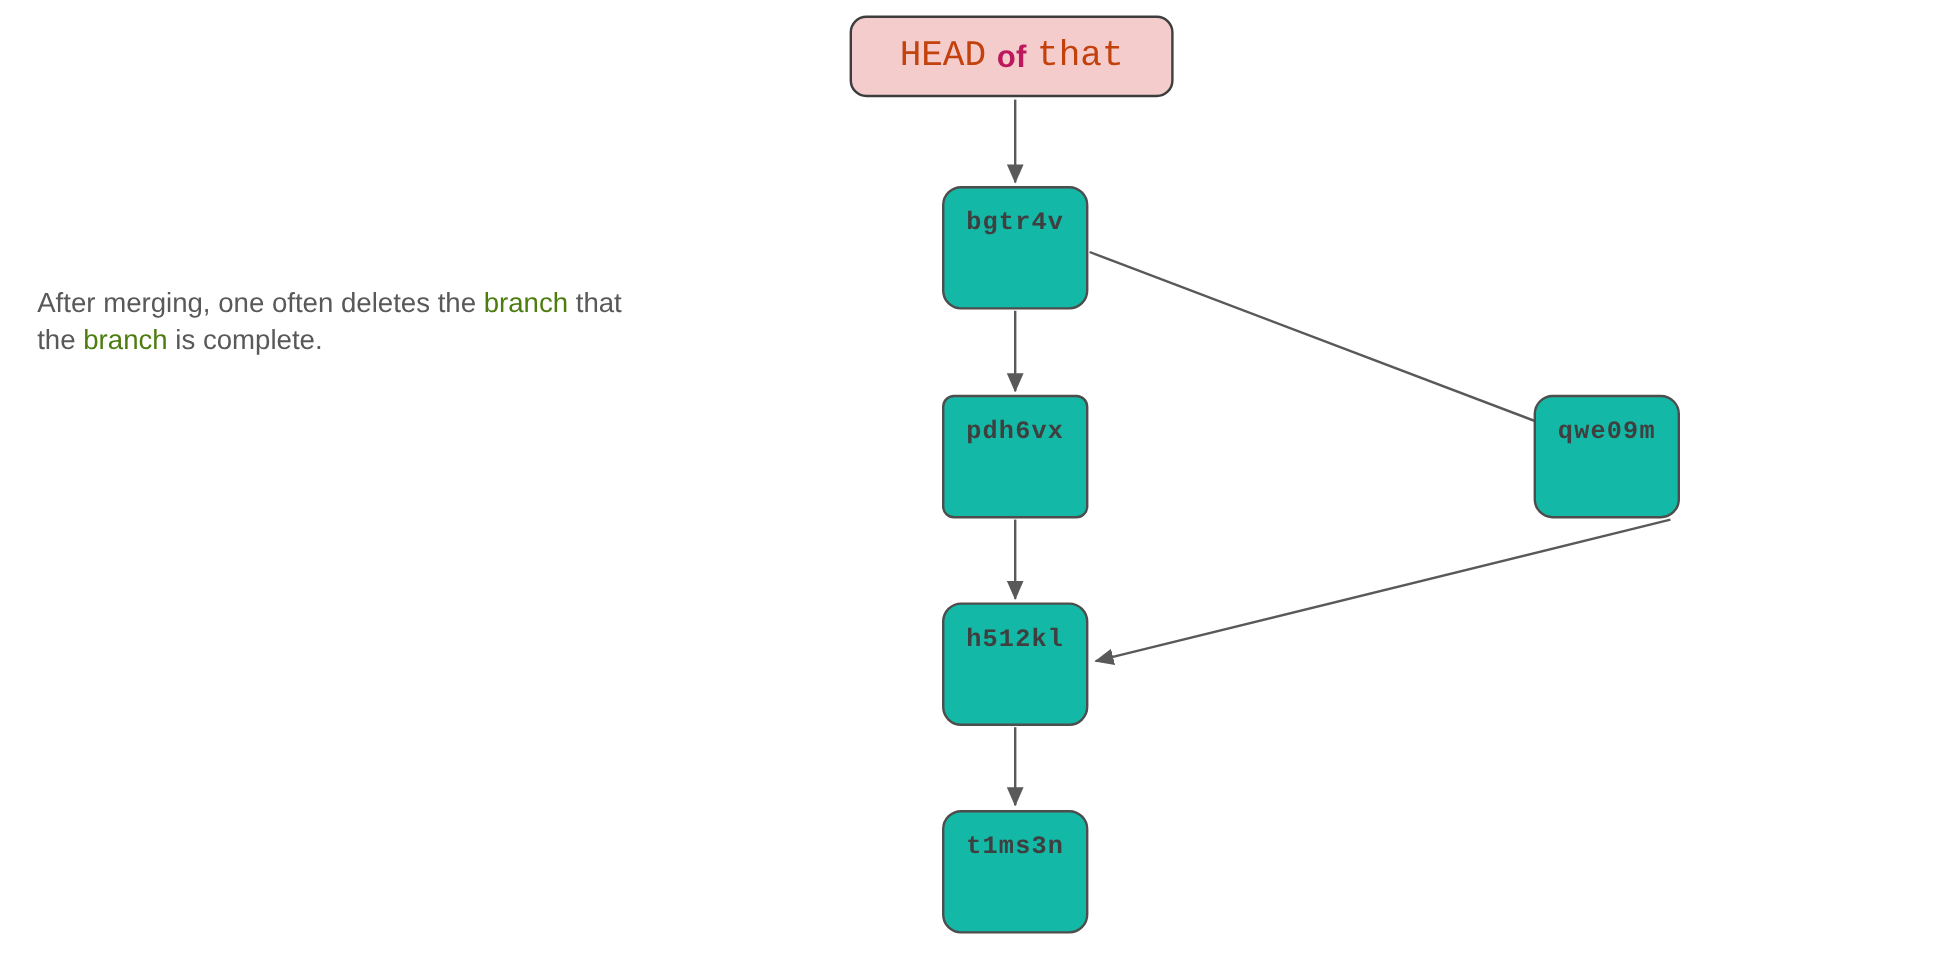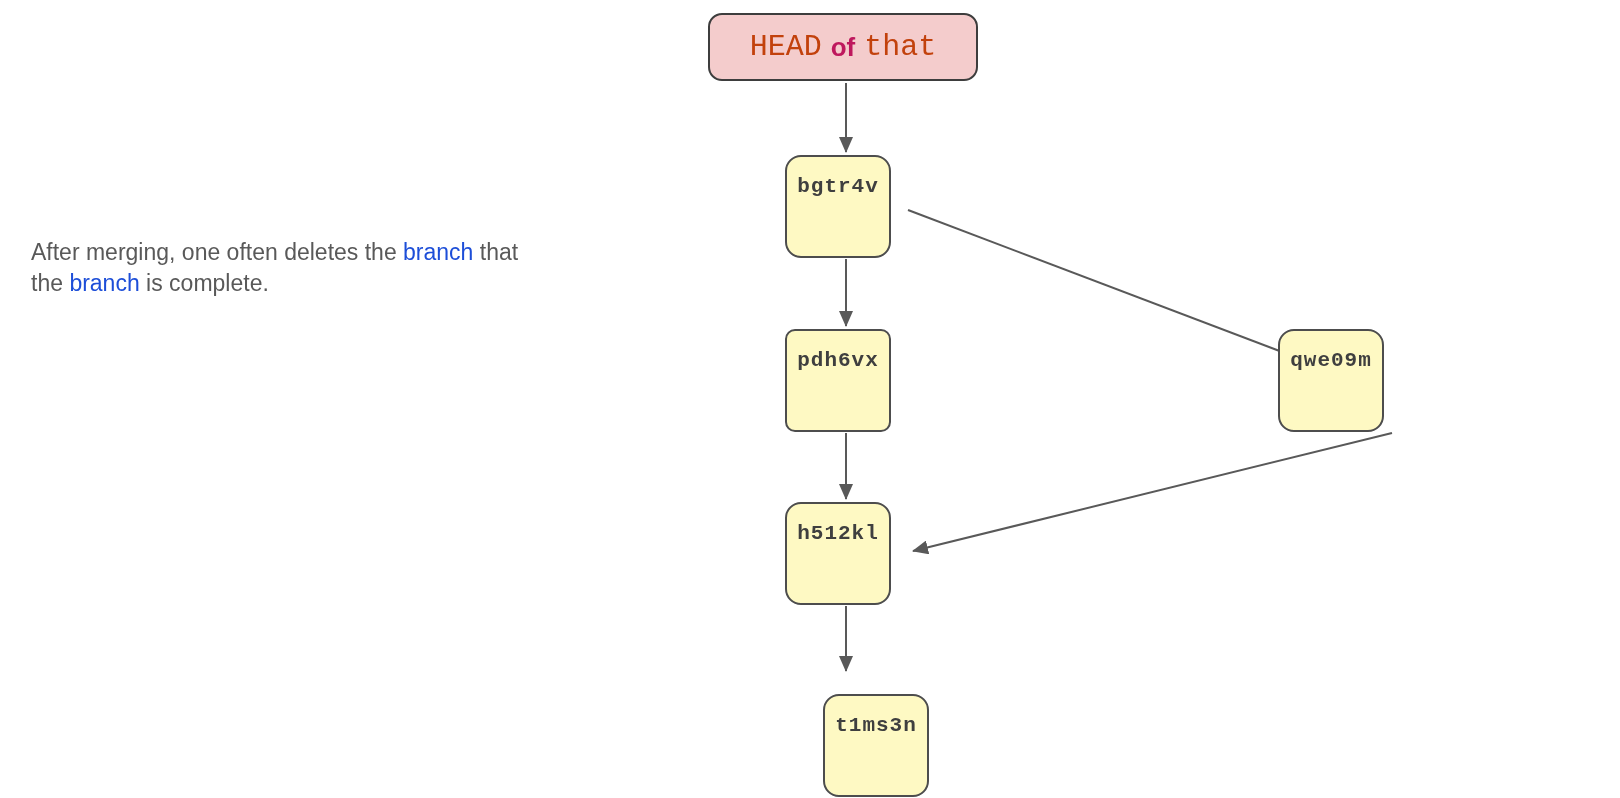--- a/index.html
+++ b/index.html
@@ -18,24 +18,24 @@
   svg.edge-layer {
     position: absolute;
     left: 0; top: 0;
     width: 1620px;
     height: 798px;
     pointer-events: none;
   }
   .node {
     position: absolute;
     box-sizing: border-box;
-    background: #fef9c3;
+    background: #14b8a6;
     border: 2px solid #4d4d4d;
     border-radius: 16px;
-    width: 106px;
+    width: 122px;
     height: 103px;
     text-align: center;
   }
   .node .label {
     display: block;
     margin-top: 18px;
     font-family: "Liberation Mono", "DejaVu Sans Mono", monospace;
     font-weight: bold;
     font-size: 21px;
     color: #3f3f3f;
@@ -62,31 +62,31 @@
   .head-node .of {
     font-family: "Liberation Sans", sans-serif;
     font-weight: bold;
     font-size: 26px;
     color: #be185d;
     margin: 0 9px;
   }
   .node-bgtr4v { left: 785px; top: 155px; }
   .node-pdh6vx { left: 785px; top: 329px; border-radius: 10px; }
   .node-h512kl { left: 785px; top: 502px; }
-  .node-t1ms3n { left: 785px; top: 694px; margin-left: 38px; }
+  .node-t1ms3n { left: 785px; top: 675px; }
   .node-qwe09m { left: 1278px; top: 329px; }
   .annotation {
     position: absolute;
     left: 31px; top: 237px;
     font-size: 23px;
     line-height: 31px;
     color: #595959;
   }
   .annotation .line { white-space: pre; }
-  .annotation .hl { color: #1d4ed8; }
+  .annotation .hl { color: #4d7c0f; }
 </style>
 </head>
 <body>
 
 <div class="canvas">
 
   <svg class="edge-layer" viewBox="0 0 1620 798">
     <defs>
       <marker id="arrow" markerUnits="userSpaceOnUse" markerWidth="16" markerHeight="14" refX="15" refY="7" orient="auto">
         <path d="M0,0 L16,7 L0,14 Z" fill="#595959"></path>

